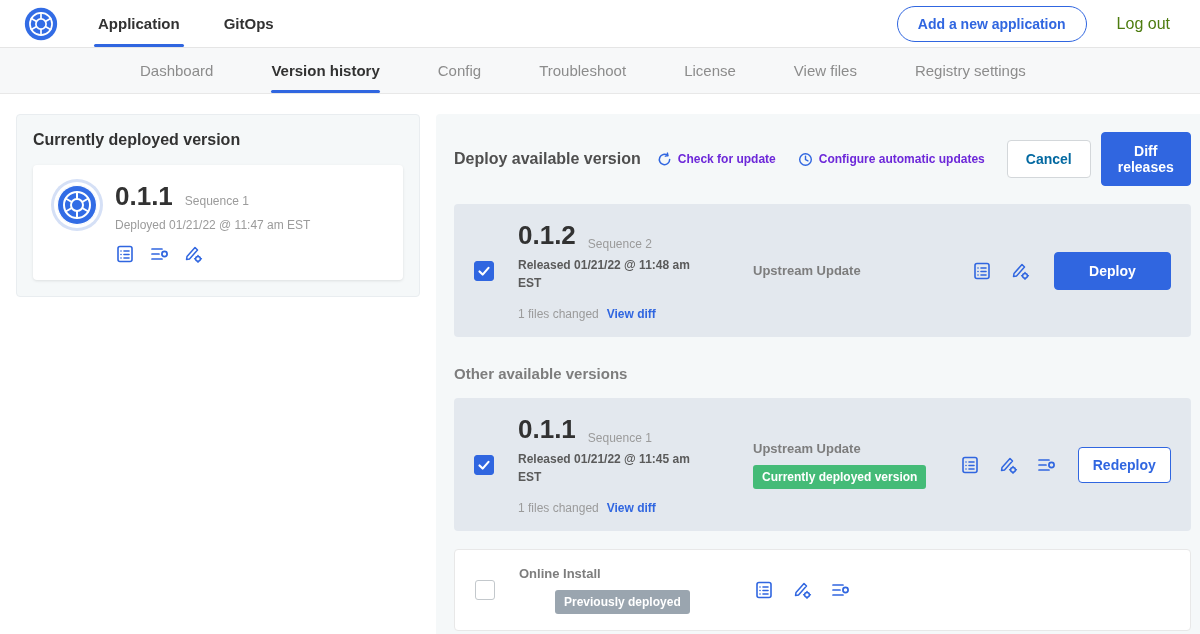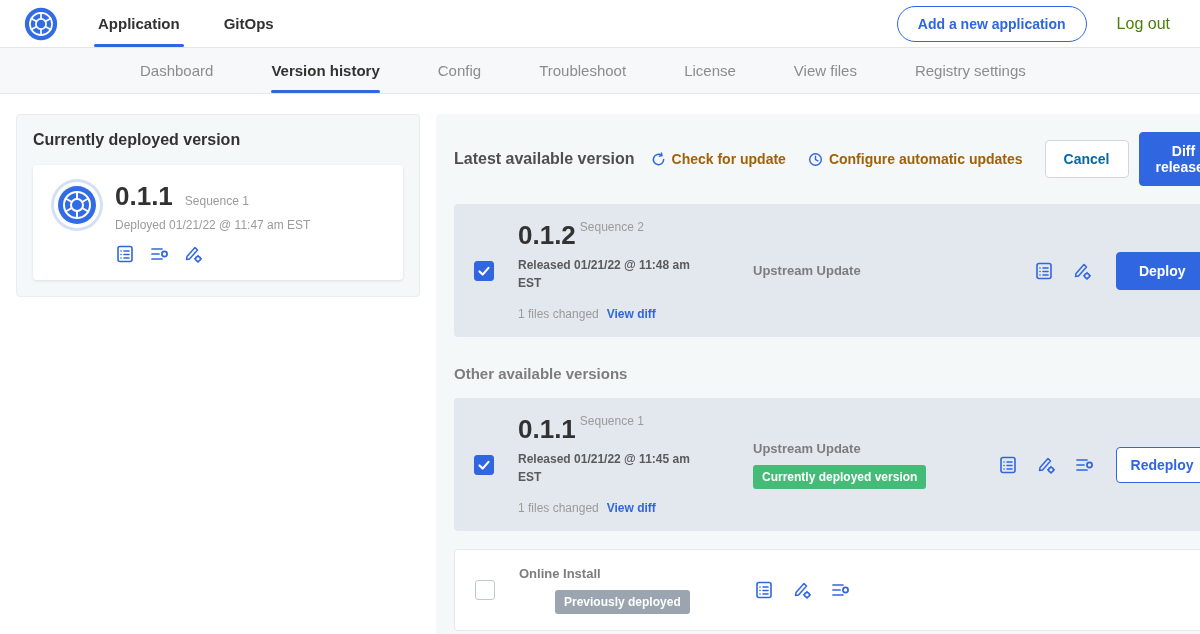--- a/index.html
+++ b/index.html
@@ -85,21 +85,21 @@
 
   
   .latest-panel {
     flex: 1; background: #f5f8f9; border-radius: 4px;
     padding: 18px 18px 22px; min-height: 502px;
   }
   .latest-header { display: flex; align-items: center; }
   .latest-title { font-size: 16px; font-weight: bold; color: #4f4f4f; margin-right: 16px; white-space: nowrap; }
   .header-link {
     display: flex; align-items: center; gap: 6px;
-    color: #a16207; font-size: 14px; font-weight: bold; cursor: pointer;
+    color: #6d28d9; font-size: 12px; font-weight: bold; cursor: pointer;
     margin-right: 22px; white-space: nowrap;
   }
   .header-link svg { width: 15px; height: 15px; }
   .cancel-btn {
     margin-left: auto;
     background: #fff; border: 1px solid #d3d7da; color: #0369a1;
     font-family: inherit; font-weight: bold; font-size: 14px;
     padding: 10px 18px; border-radius: 4px; cursor: pointer;
   }
   .diff-btn {
@@ -119,42 +119,42 @@
   }
   .version-row.plain { background: #ffffff; border: 1px solid #e8e8e8; }
 
   .checkbox {
     width: 20px; height: 20px; border-radius: 3px; cursor: pointer;
     background: #fff; border: 1px solid #c3c8cc;
   }
   .checkbox.checked { background: #3066e0; border-color: #3066e0; }
   .checkbox svg { width: 100%; height: 100%; display: block; }
 
-  .vi-line1 { display: flex; align-items: flex-start; gap: 4px; }
+  .vi-line1 { display: flex; align-items: flex-end; gap: 12px; }
   .vi-version { font-size: 26px; font-weight: bold; color: #323232; }
   .vi-seq { font-size: 12px; color: #9b9b9b; }
   .vi-released { font-size: 12px; font-weight: bold; color: #5a5a5a; margin-top: 5px; max-width: 185px; line-height: 1.5; }
   .vi-files { font-size: 12px; color: #9b9b9b; margin-top: 15px; }
   .view-diff { color: #3066e0; font-weight: bold; margin-left: 8px; cursor: pointer; }
 
   .source-col { }
   .source-label { font-size: 13px; font-weight: bold; color: #7d7d7d; }
   .badge {
     display: inline-block; margin-top: 9px;
     font-size: 12px; font-weight: bold; color: #fff;
     padding: 5px 9px; border-radius: 3px;
   }
   .badge.green { background: #44bb77; }
   .badge.gray  { background: #9aa5af; margin-left: 36px; }
 
   .actions { display: flex; align-items: center; gap: 18px; }
   .deploy-btn {
     background: #3066e0; border: 1px solid #3066e0; color: #fff;
     font-family: inherit; font-weight: bold; font-size: 14px;
-    padding: 10px 22px; border-radius: 4px; cursor: pointer; margin-left: 6px;
+    padding: 10px 34px; border-radius: 4px; cursor: pointer; margin-left: 6px;
   }
   .redeploy-btn {
     background: #fff; border: 1px solid #3066e0; color: #3066e0;
     font-family: inherit; font-weight: bold; font-size: 14px;
     padding: 9px 14px; border-radius: 4px; cursor: pointer; margin-left: 4px;
   }
 </style>
 </head>
 <body>
 
@@ -250,21 +250,21 @@
                 <line x1="17.6" y1="14.8" x2="18.4" y2="14.8"></line>
             </svg>
           </span>
         </div>
       </div>
     </div>
   </section>
 
   <section class="latest-panel">
     <div class="latest-header">
-      <h2 class="latest-title">Latest available version</h2>
+      <h2 class="latest-title">Deploy available version</h2>
       <div class="header-link">
         <svg viewBox="0 0 16 16" fill="none" stroke="#3066e0" stroke-width="1.6" stroke-linecap="round">
           <path d="M13.5 8 A5.5 5.5 0 1 1 11.3 3.6"></path>
           <polyline points="11.1,1.2 11.6,3.9 8.9,4.4"></polyline>
         </svg>
         <span>Check for update</span>
       </div>
       <div class="header-link">
         <svg viewBox="0 0 16 16" fill="none" stroke="#3066e0" stroke-width="1.5" stroke-linecap="round">
           <circle cx="8" cy="8" r="6.2"></circle>

